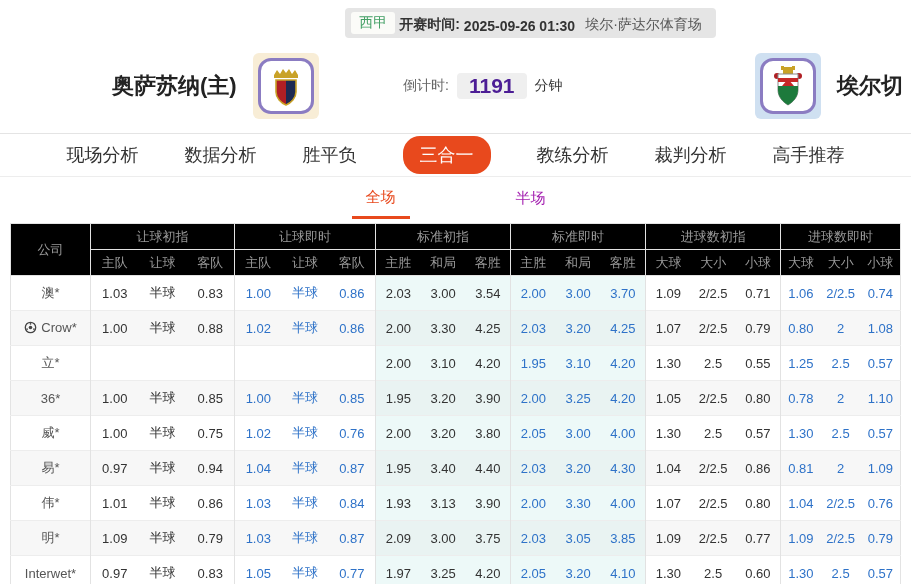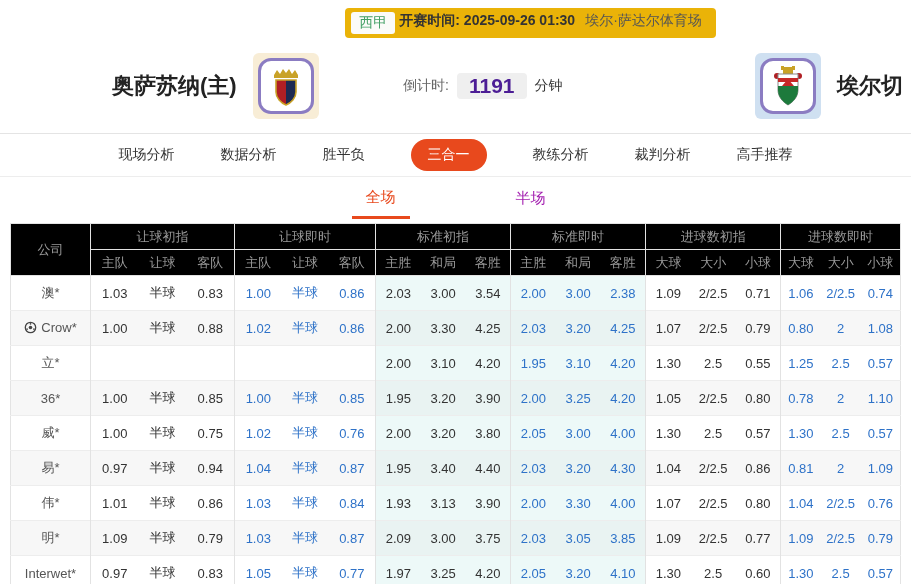--- a/index.html
+++ b/index.html
@@ -1,22 +1,22 @@
 <!DOCTYPE html>
 <html><head>
 <meta charset="utf-8">
 <style>
   * { margin:0; padding:0; box-sizing:border-box; }
   html,body { width:911px; height:584px; overflow:hidden; background:#fff;
     font-family:"Liberation Sans","DejaVu Sans",sans-serif; color:#333; }
 
   
   .topbar { width:fit-content; margin:8px auto 0; transform:translateX(75px);
-    background:#eab308; border-radius:4px; padding:4px 14px 4px 6px;
-    display:flex; align-items:flex-start; gap:4px; font-size:14px; }
+    background:#e5e5e5; border-radius:4px; padding:4px 14px 4px 6px;
+    display:flex; align-items:flex-end; gap:4px; font-size:14px; }
   .league { background:#fbfbf8; color:#44a066; padding:2px 8px; border-radius:3px; font-size:14px; }
   .kick-label,.kick-time { font-weight:bold; color:#333; }
   .venue { color:#555; margin-left:6px; }
 
   
   .teams { height:95px; display:flex; align-items:center; justify-content:space-between;
     padding:0 8px 0 112px; }
   .team-group { display:flex; align-items:center; gap:16px; }
   .team-name { font-size:22px; font-weight:bold; color:#222;text-align:right; }
   .crest-box { width:66px; height:66px; border-radius:6px; display:flex; align-items:center; justify-content:center; }
@@ -27,21 +27,21 @@
   .countdown { display:flex; align-items:center; gap:8px; font-size:14px; margin-right:108px; }
   .cd-label { color:#666; }
   .cd-value { color:#4c1d95; font-weight:bold; font-size:21px; background:#efefef; border-radius:4px; padding:1px 12px; }
   .cd-unit { color:#333; }
 
   .hr1 { border-top:1px solid #e4e4e4; }
 
   
   .nav { height:43px; display:flex; align-items:center; justify-content:center; gap:46px;
     border-bottom:1px solid #ededed; }
-  .nav-item { font-size:14px; color:#333; cursor:pointer; }
+  .nav-item { font-size:18px; color:#333; cursor:pointer; }
   .nav-item.active { background:#e8491d; color:#fff; border-radius:17px; padding:7px 17px; }
 
   
   .scope-tabs { height:46px; display:flex; align-items:center; justify-content:center; gap:92px; }
   .scope-tab { font-size:15px; color:#a21caf; padding:6px 14px 9px; cursor:pointer; }
   .scope-tab.active { color:#e8491d; border-bottom:3px solid #e8491d; }
 
   
   .tbl-wrap { margin:0 10px; }
   table { border-collapse:collapse; table-layout:fixed; width:891px;
@@ -187,21 +187,21 @@
           <td class="">半球</td>
           <td class="">0.83</td>
           <td class="gs live">1.00</td>
           <td class="live">半球</td>
           <td class="live">0.86</td>
           <td class="gs std">2.03</td>
           <td class="std">3.00</td>
           <td class="std">3.54</td>
           <td class="gs live std">2.00</td>
           <td class="live std">3.00</td>
-          <td class="live std">2.38</td>
+          <td class="live std">3.70</td>
           <td class="gs">1.09</td>
           <td class="">2/2.5</td>
           <td class="">0.71</td>
           <td class="gs live">1.06</td>
           <td class="live">2/2.5</td>
           <td class="live">0.74</td>
         </tr>
         <tr class="alt">
           <td class="company"><span class="ball"><svg viewBox="0 0 16 16" width="13" height="13">
                 <circle cx="8" cy="8" r="6.4" fill="none" stroke="#444" stroke-width="1.6"></circle>

